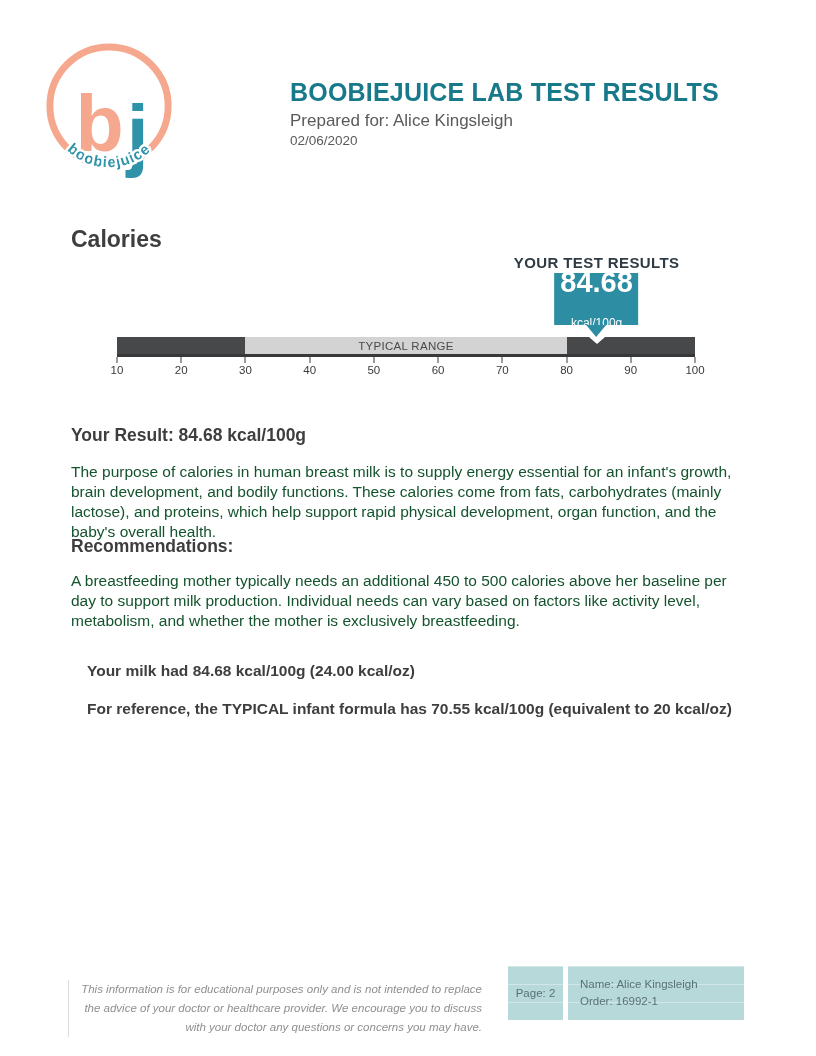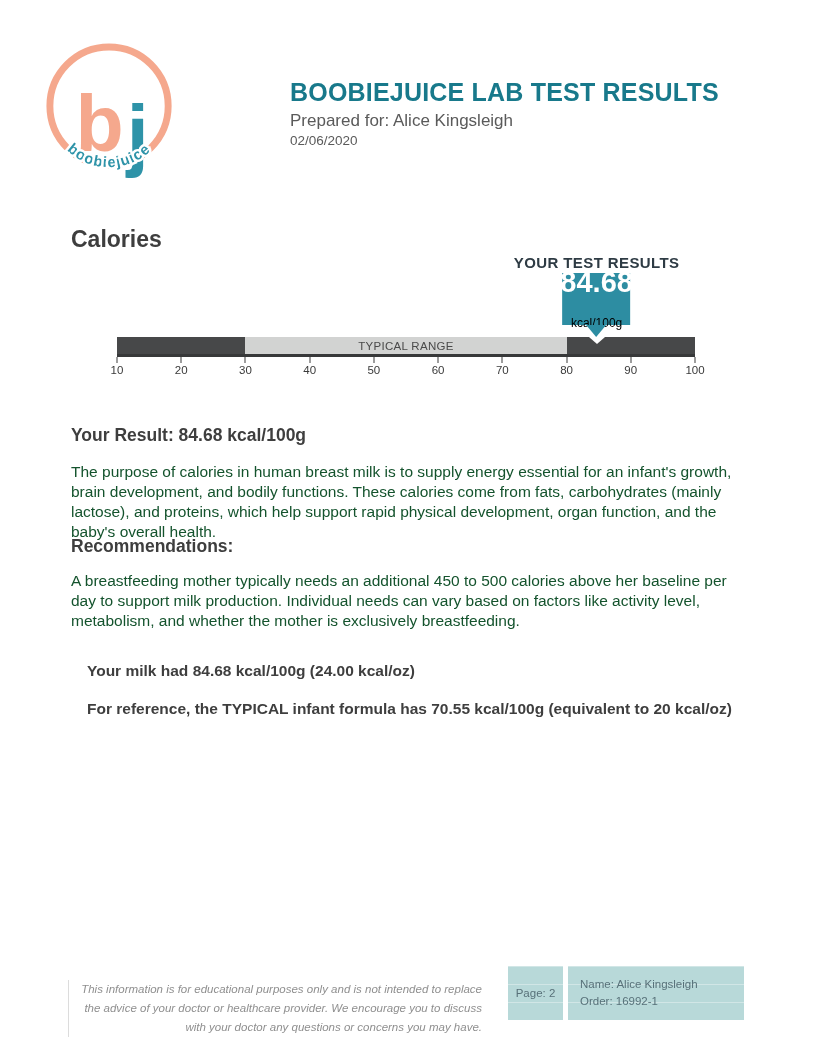--- a/index.html
+++ b/index.html
@@ -16,23 +16,23 @@
   .doc-date{margin:2px 0 0 0;font-size:13.5px;color:#5a5a5a;}
 
   
   .section-heading{position:absolute;left:71px;top:226px;margin:0;font-size:23px;font-weight:700;color:#3e3e3e;}
 
   
   .chart{position:absolute;left:117px;top:259px;width:578px;}
   .chart-top{position:relative;height:78px;}
   .callout{position:absolute;bottom:0;transform:translateX(-50%);display:flex;flex-direction:column;align-items:center;}
   .callout-label{font-size:15px;font-weight:700;color:#2e3b44;letter-spacing:.4px;white-space:nowrap;margin-bottom:2px;}
-  .callout-box{background:#2d8da2;width:68px;height:52px;display:flex;flex-direction:column;align-items:center;justify-content:center;}
+  .callout-box{background:#2d8da2;width:84px;height:52px;display:flex;flex-direction:column;align-items:center;justify-content:center;}
   .callout-value{font-size:29px;font-weight:700;color:#ffffff;line-height:1;}
-  .callout-unit{font-size:12px;color:#000000;margin-top:19px;}
+  .callout-unit{font-size:12px;color:#ffffff;margin-top:19px;}
   .callout-arrow{width:0;height:0;border-left:10px solid transparent;border-right:10px solid transparent;border-top:12px solid #2d8da2;}
   .bar{position:relative;height:17px;background:#474849;border-bottom:3px solid rgba(0,0,0,.22);}
   .bar-range{position:absolute;top:0;height:17px;background:#d2d3d2;display:flex;align-items:center;justify-content:center;}
   .bar-range span{font-size:11.5px;color:#4a4a4a;letter-spacing:.3px;}
   .bar-notch{position:absolute;top:0;transform:translateX(-50%);width:0;height:0;
     border-left:8px solid transparent;border-right:8px solid transparent;border-top:7px solid #fff;}
   .axis{position:relative;height:30px;}
   .tick{position:absolute;top:0;width:0;}
   .tick-line{position:absolute;left:0;top:0;width:1px;height:6px;background:#3c3c3c;transform:translateX(-50%);}
   .tick-label{position:absolute;left:0;top:7px;transform:translateX(-50%);font-size:11.5px;color:#3a3a3a;white-space:nowrap;}

